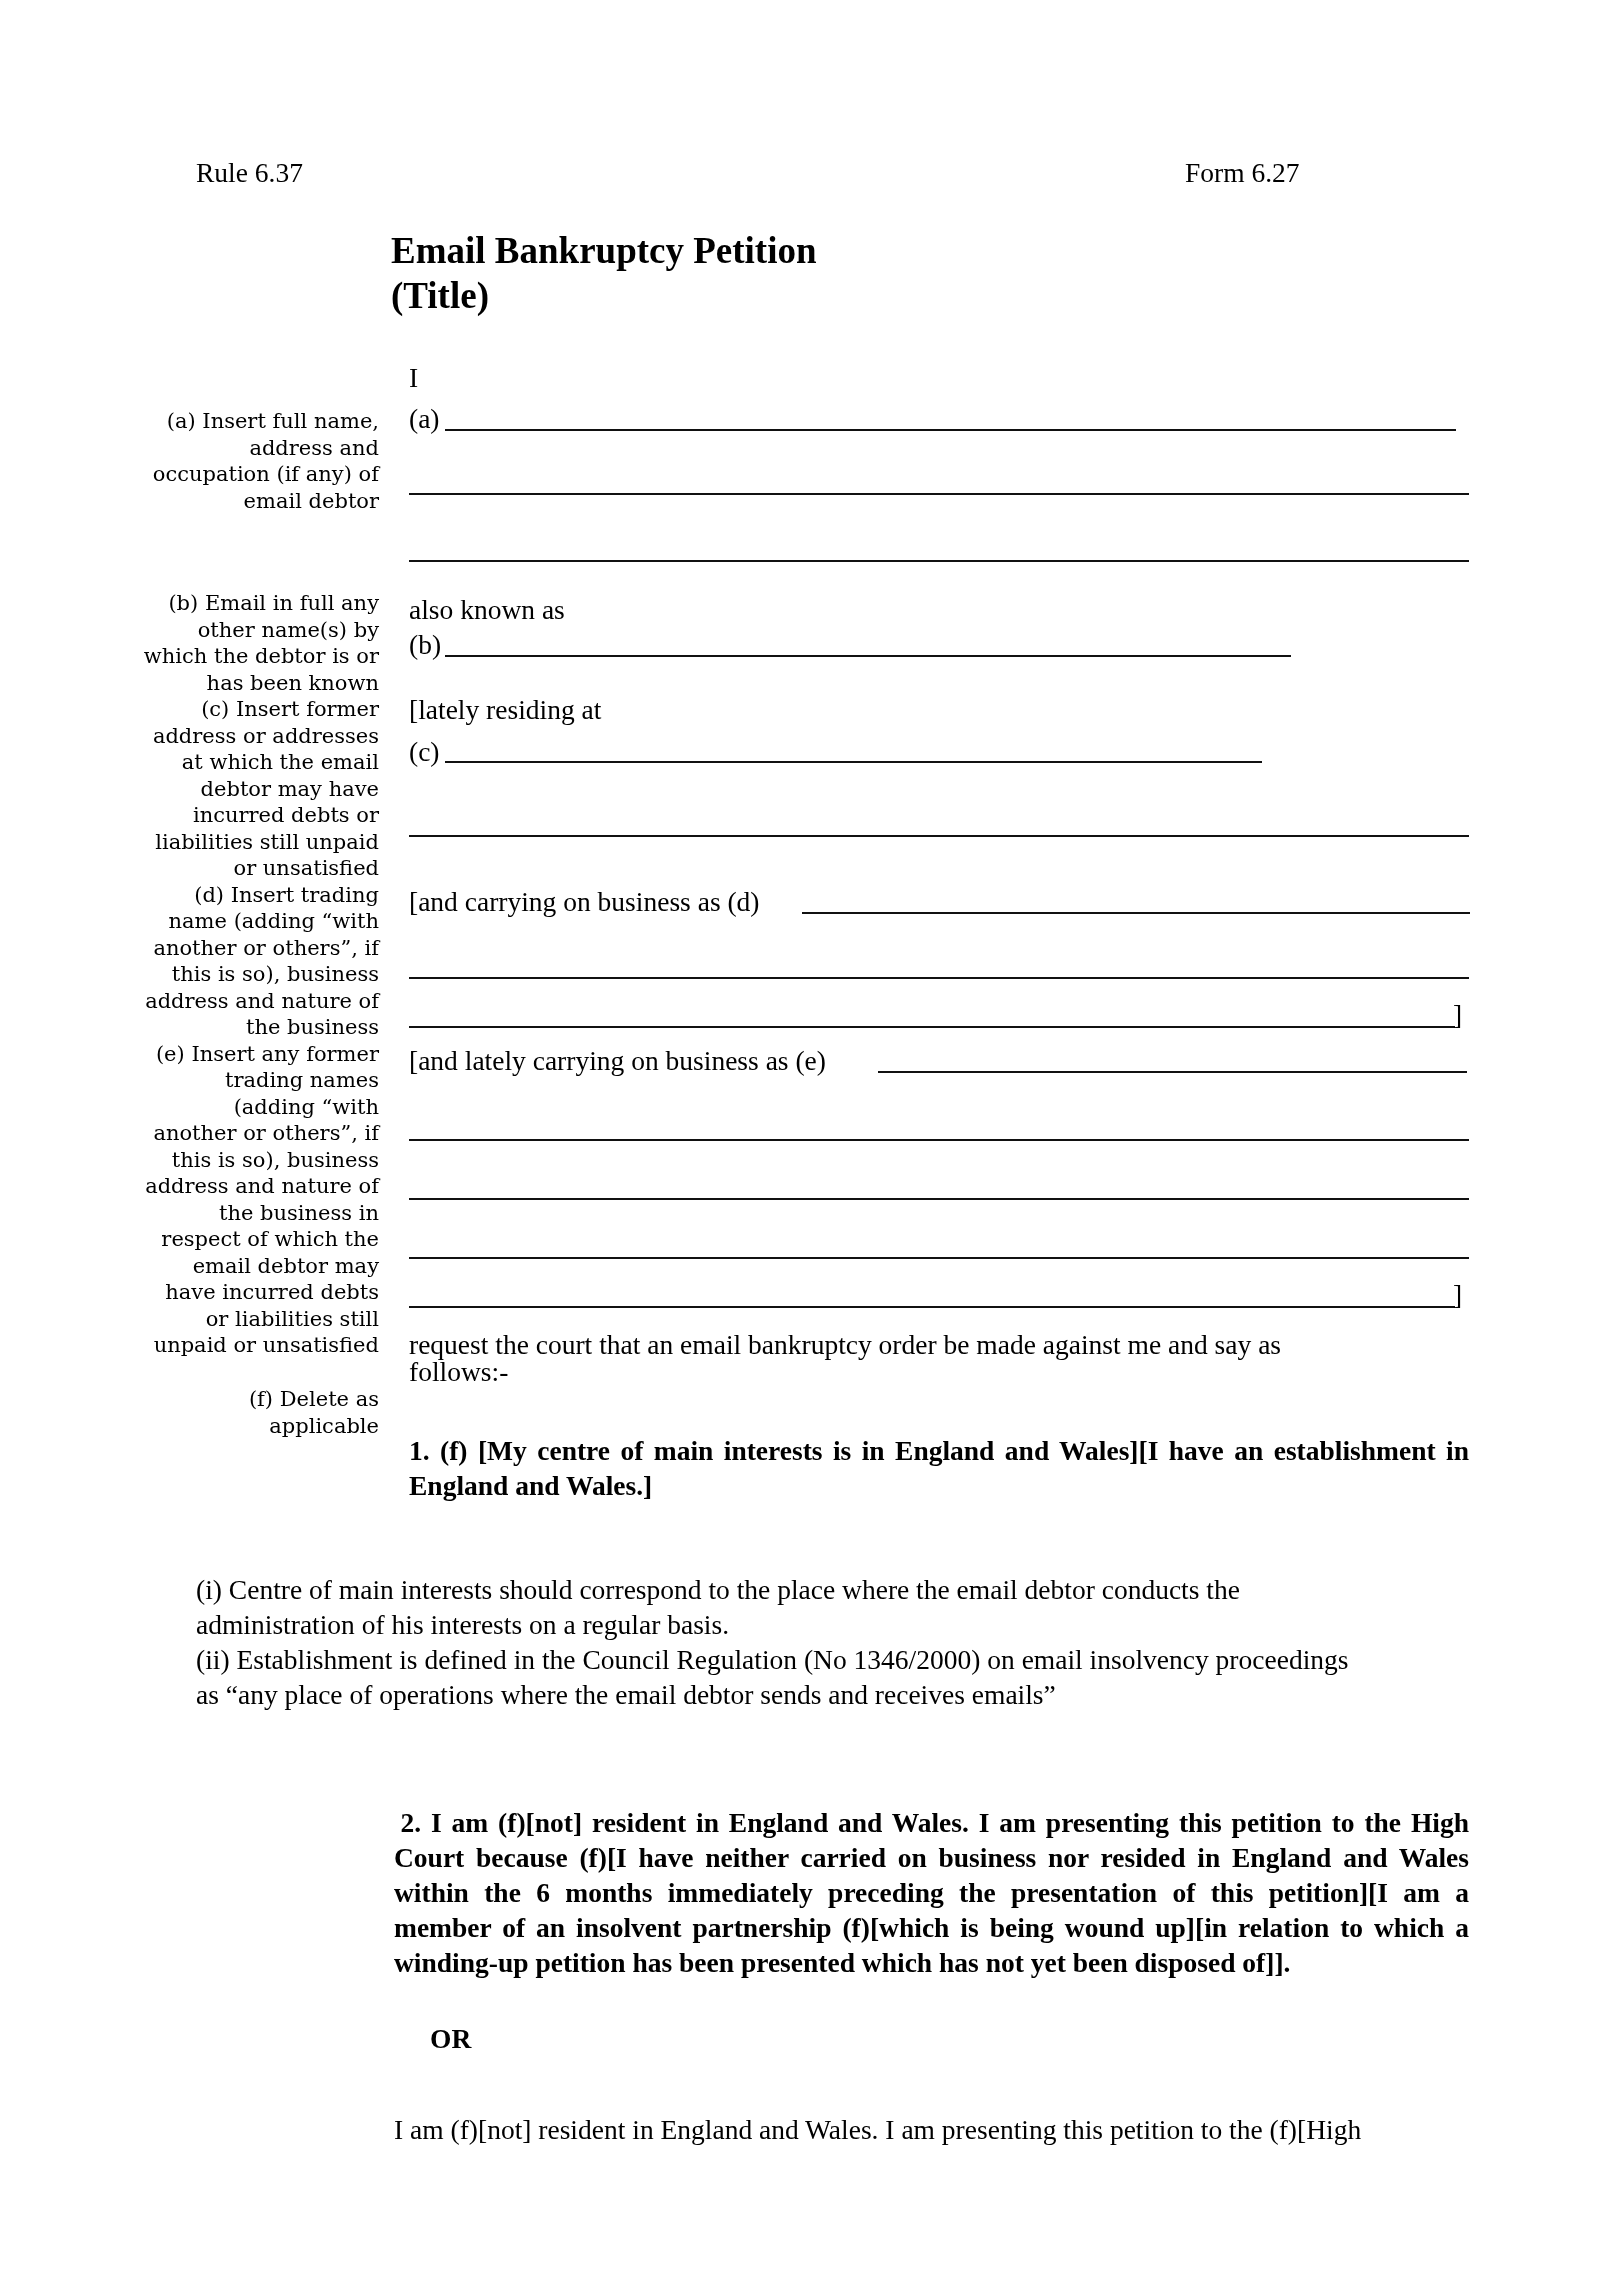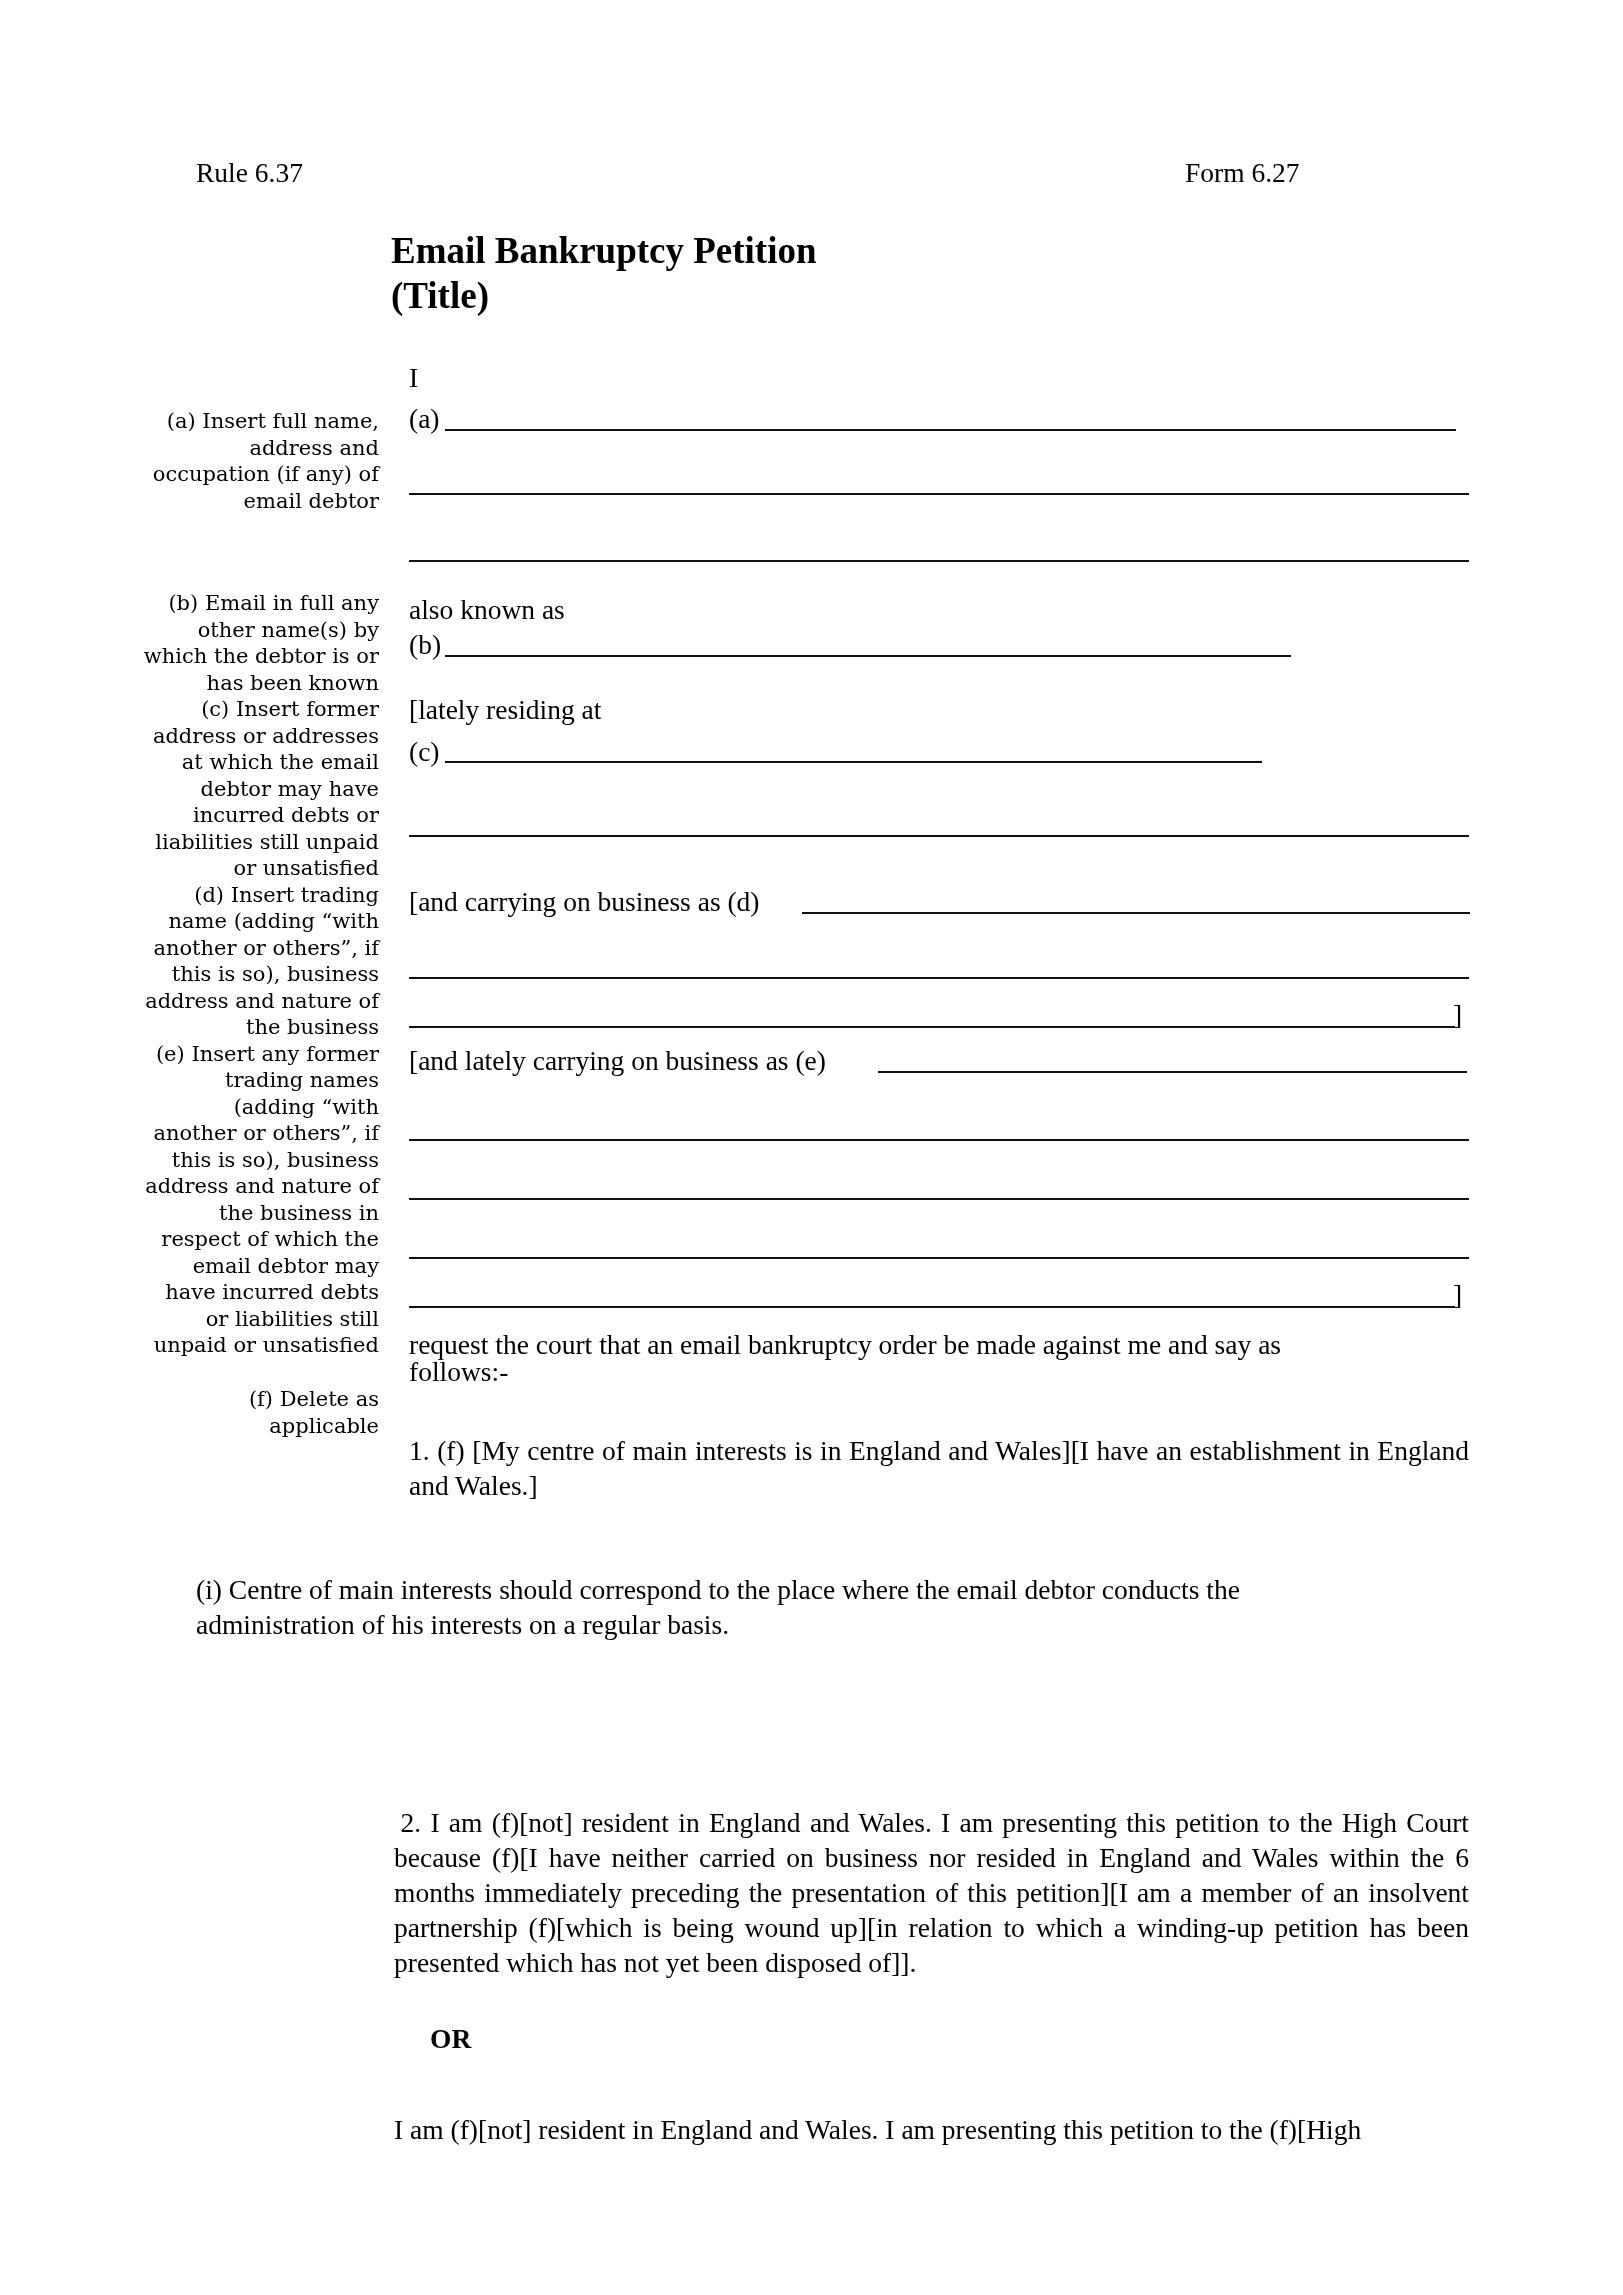--- a/index.html
+++ b/index.html
@@ -7,21 +7,21 @@
          font-family: "Liberation Serif", "DejaVu Serif", serif; color: #000; }
   .abs { position: absolute; white-space: nowrap; }
   .hdr { font-size: 27.5px; }
   .title { font-size: 37px; font-weight: bold; left: 391px; line-height: 43px; }
   .note { position: absolute; right: 1244px; text-align: right; font-size: 21px; line-height: 26.5px;
           font-family: "DejaVu Serif", "Liberation Serif", serif; white-space: nowrap; }
   .body { font-size: 27.5px; line-height: 35px; }
   .fill { position: absolute; border-bottom: 2px solid #111; height: 0; }
   .brk { position: absolute; font-size: 27.5px; }
   .para { position: absolute; font-size: 27.5px; line-height: 35px; }
-  .just { text-align: justify; }
+  .just { text-align: justify; font-weight: bold; }
   .bold { font-weight: bold; }
 </style>
 </head>
 <body>
 
 <div class="abs hdr" style="left:196px; top:157px;">Rule 6.37</div>
 <div class="abs hdr" style="left:1185px; top:157px;">Form 6.27</div>
 
 <div class="abs title" style="top:229px;">Email Bankruptcy Petition</div>
 <div class="abs title" style="top:274px;">(Title)</div>
@@ -97,18 +97,19 @@
 <div class="fill" style="left:409px; width:1046px; top:1306px;"></div>
 <div class="brk" style="left:1453px; top:1279px;">]</div>
 
 <div class="abs body" style="left:409px; top:1318px;margin-top:9px;">request the court that an email bankruptcy order be made against me and say as</div>
 <div class="abs body" style="left:409px; top:1354px;">follows:-</div>
 
 <div class="para just" style="left:409px; width:1060px; top:1433px;">1. (f)  [My centre of main interests is in England and Wales][I have an establishment in England and Wales.]</div>
 
 <div class="para" style="left:196px; width:1178px; top:1572px; line-height:35px;">
   <div>(i) Centre of main interests should correspond to the place where the email debtor conducts the administration of his interests on a regular basis.</div>
+  <div>(ii) Establishment is defined in the Council Regulation (No 1346/2000) on email insolvency proceedings as “any place of operations where the email debtor sends and receives emails”</div>
 </div>
 
 <div class="para just" style="left:394px; width:1075px; top:1805px; text-indent:6.5px;">2. I am (f)[not] resident in England and Wales. I am presenting this petition to the High Court because (f)[I have neither carried on business nor resided in England and Wales within the 6 months immediately preceding the presentation of this petition][I am a member of an insolvent partnership (f)[which is being wound up][in relation to which a winding-up petition has been presented which has not yet been disposed of]].</div>
 <div class="abs body bold" style="left:394px; top:2021px;margin-left:36px;">OR</div>
 <div class="abs body" style="left:394px; top:2112px;">I am (f)[not] resident in England and Wales. I am presenting this petition to the (f)[High</div>
 
 
 </body></html>

